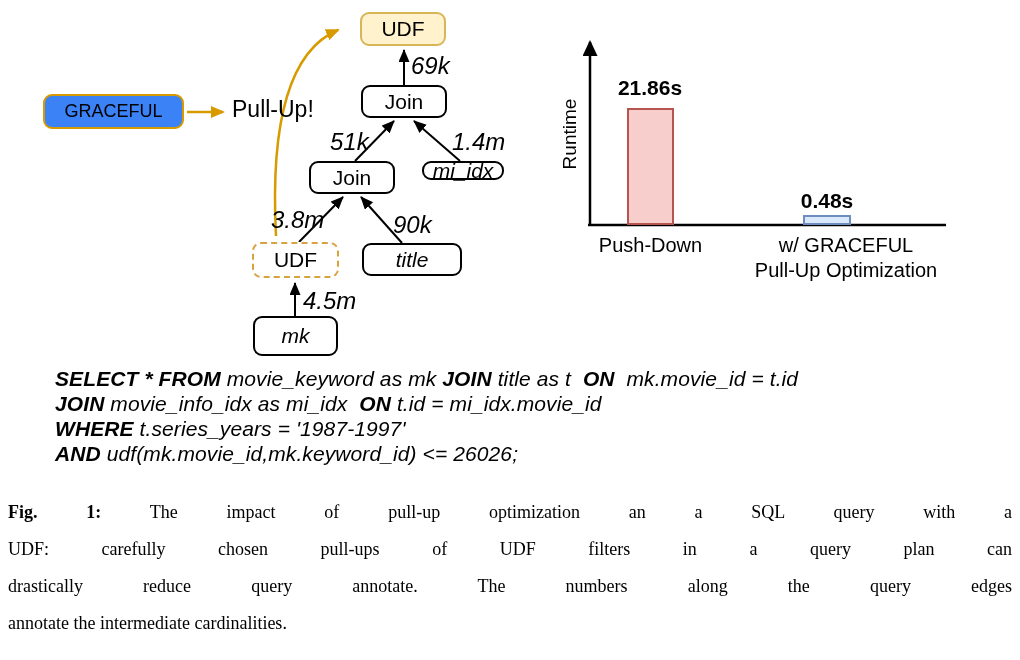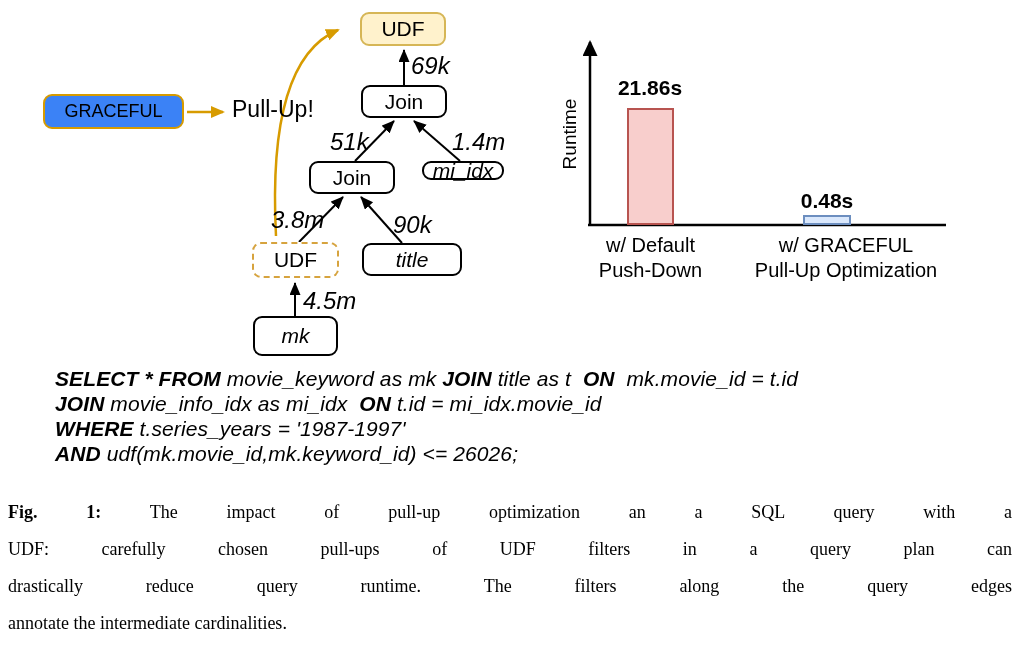--- a/index.html
+++ b/index.html
@@ -155,28 +155,27 @@
 
 <div class="axis-label-y">Runtime</div>
 
 <div class="bar" id="bar-0" style="left: 627px; width: 47px; height: 117px; top: 108px; background: rgb(248, 206, 204); border-color: rgb(184, 84, 80);"></div>
 <div class="bar" id="bar-1" style="left: 803px; width: 48px; height: 10px; top: 215px; background: rgb(218, 232, 252); border-color: rgb(108, 142, 191);"></div>
 
 <div class="bar-value" style="left:590px; top:76px;  width:120px;">21.86s</div>
 <div class="bar-value" style="left:767px; top:189px; width:120px;">0.48s</div>
 
 <div class="cat-label" style="left:578px; width:145px;">
-  <div>w/ Default</div>
   <div>Push-Down</div>
 </div>
 <div class="cat-label" style="left:736px; width:220px;">
   <div>w/ GRACEFUL</div>
   <div>Pull-Up Optimization</div>
 </div>
 
 <div class="sql" id="sql-block"><div class="sql-line"><span class="kw">SELECT * FROM</span><span> movie_keyword as mk </span><span class="kw">JOIN</span><span> title as t  </span><span class="kw">ON</span><span>  mk.movie_id = t.id</span></div><div class="sql-line"><span class="kw">JOIN</span><span> movie_info_idx as mi_idx  </span><span class="kw">ON</span><span> t.id = mi_idx.movie_id</span></div><div class="sql-line"><span class="kw">WHERE</span><span> t.series_years = '1987-1997'</span></div><div class="sql-line"><span class="kw">AND</span><span> udf(mk.movie_id,mk.keyword_id) &lt;= 26026;</span></div></div>
 
 <div class="caption" id="caption-block">
     <div class="cap-line"><b>Fig. 1:</b> The impact of pull-up optimization an a SQL query with a</div>
     <div class="cap-line">UDF: carefully chosen pull-ups of UDF filters in a query plan can</div>
-    <div class="cap-line">drastically reduce query runtime. The filters along the query edges</div>
+    <div class="cap-line">drastically reduce query annotate. The numbers along the query edges</div>
     <div class="cap-line cap-last">annotate the intermediate cardinalities.</div>
   </div>
 
 </body></html>

